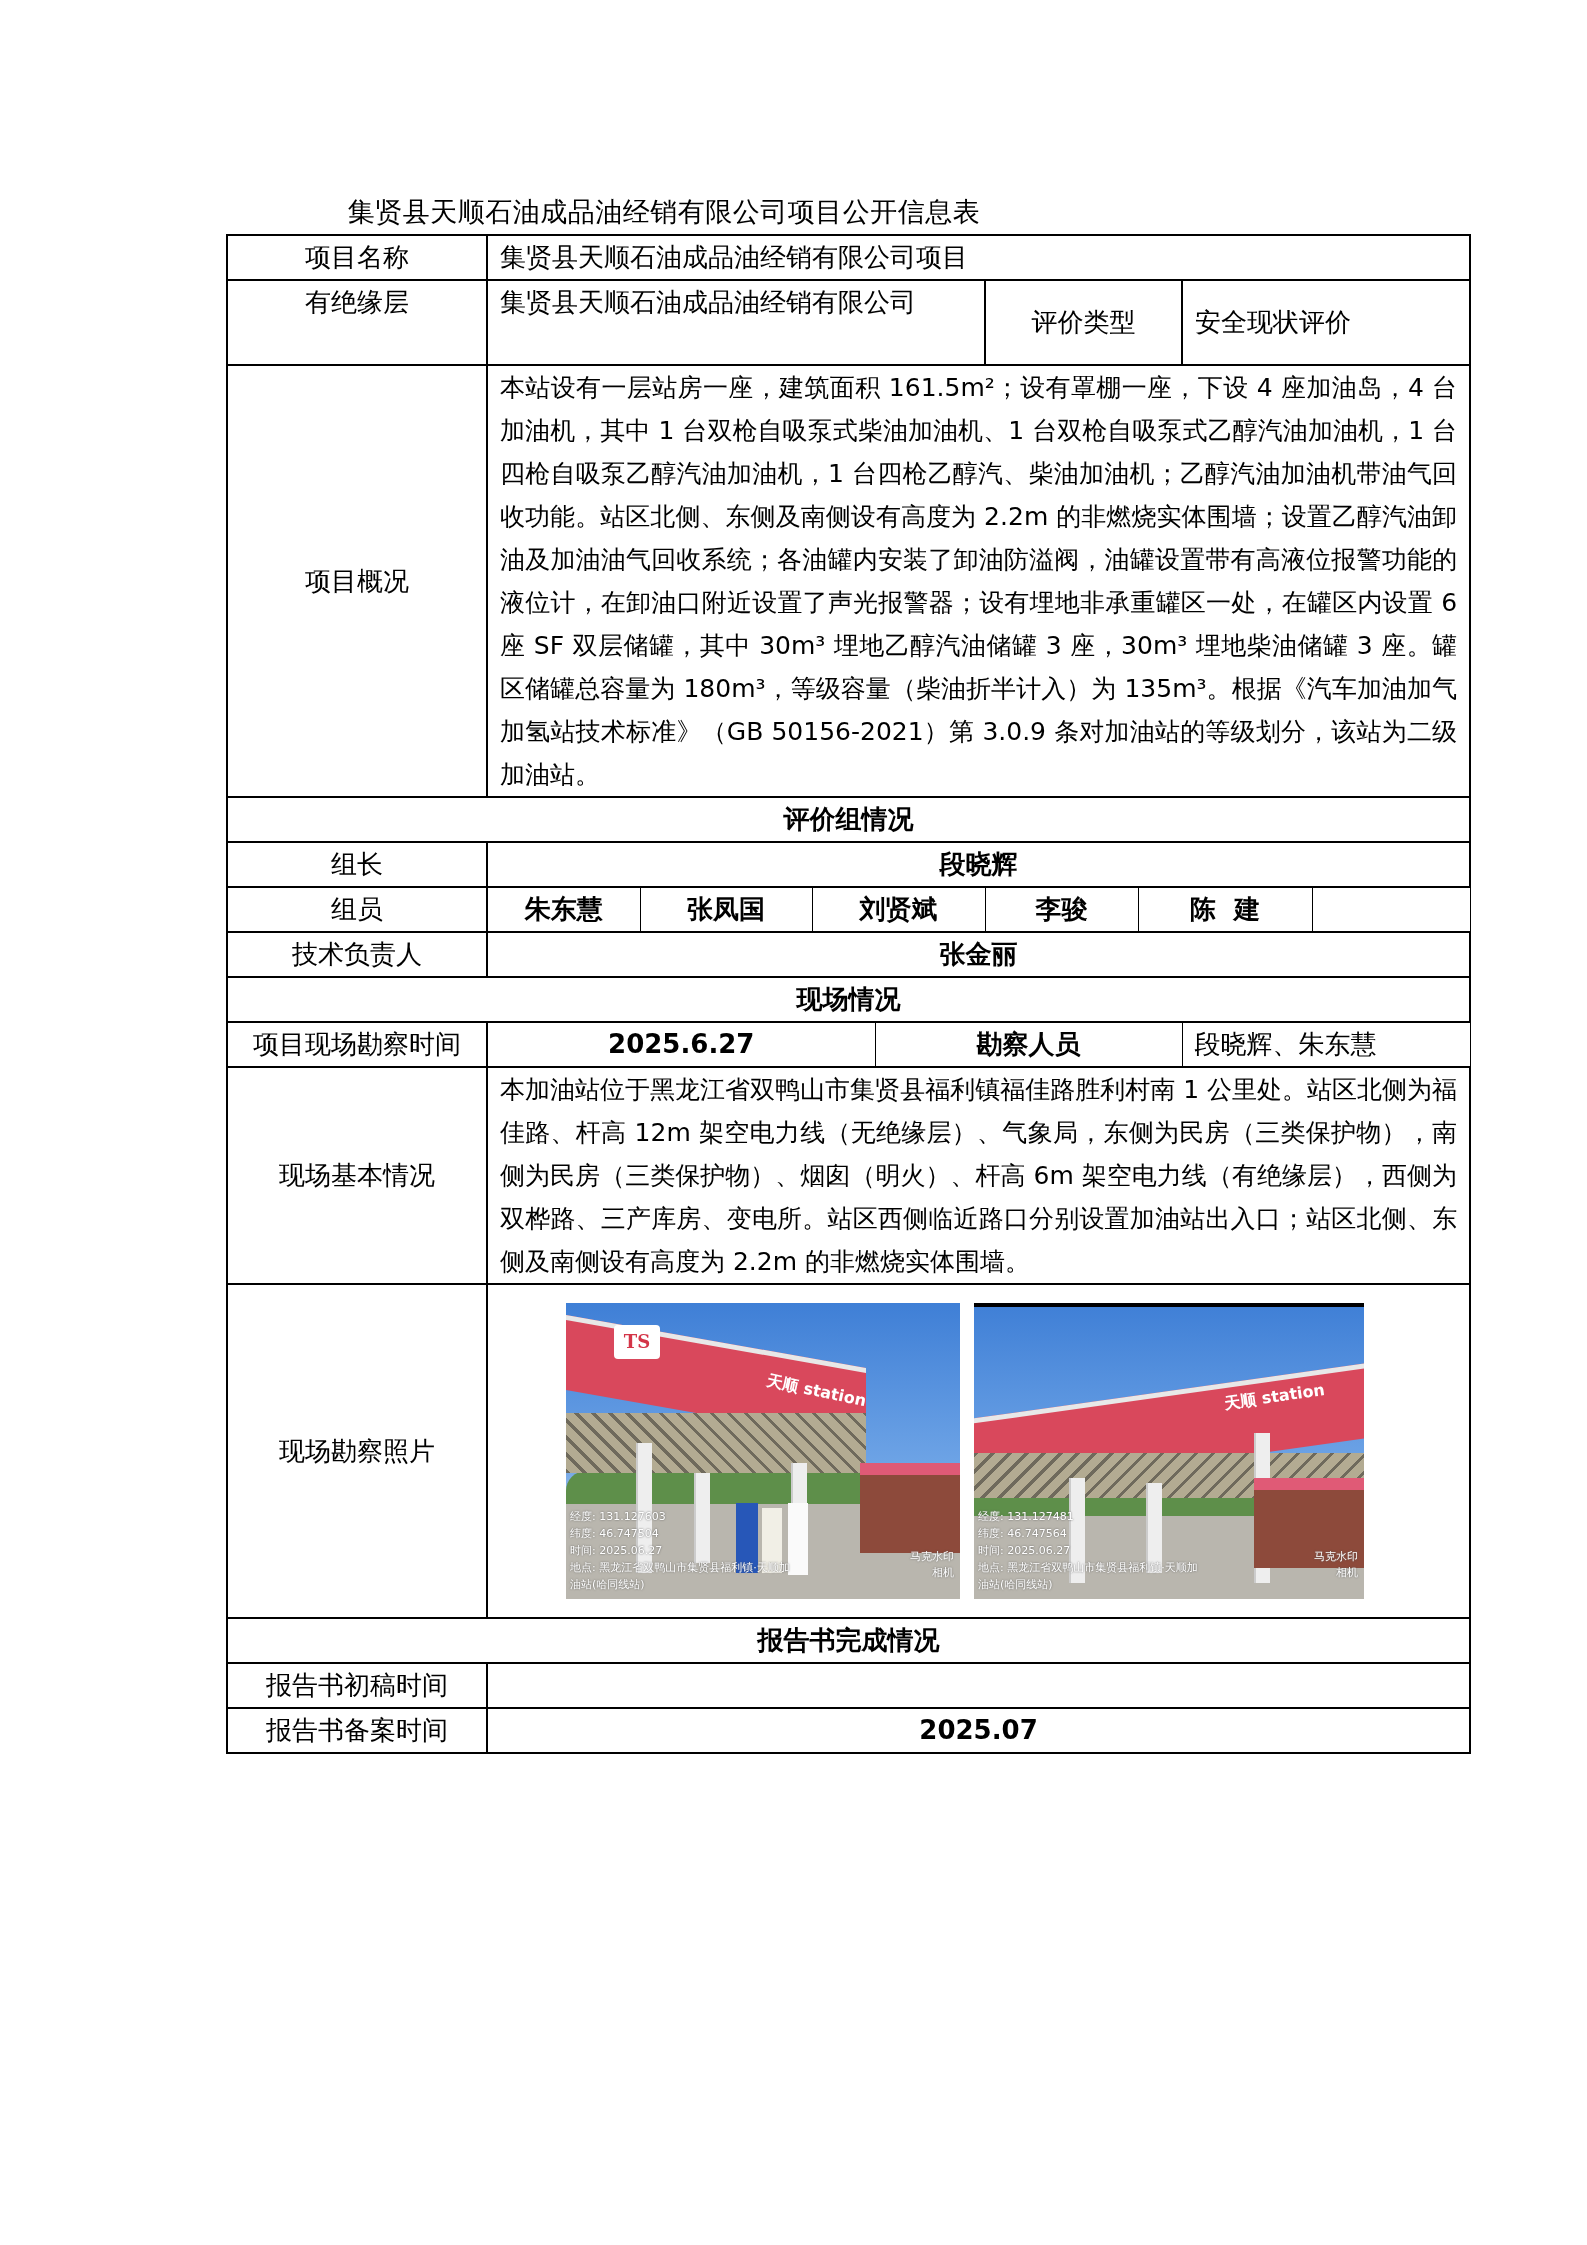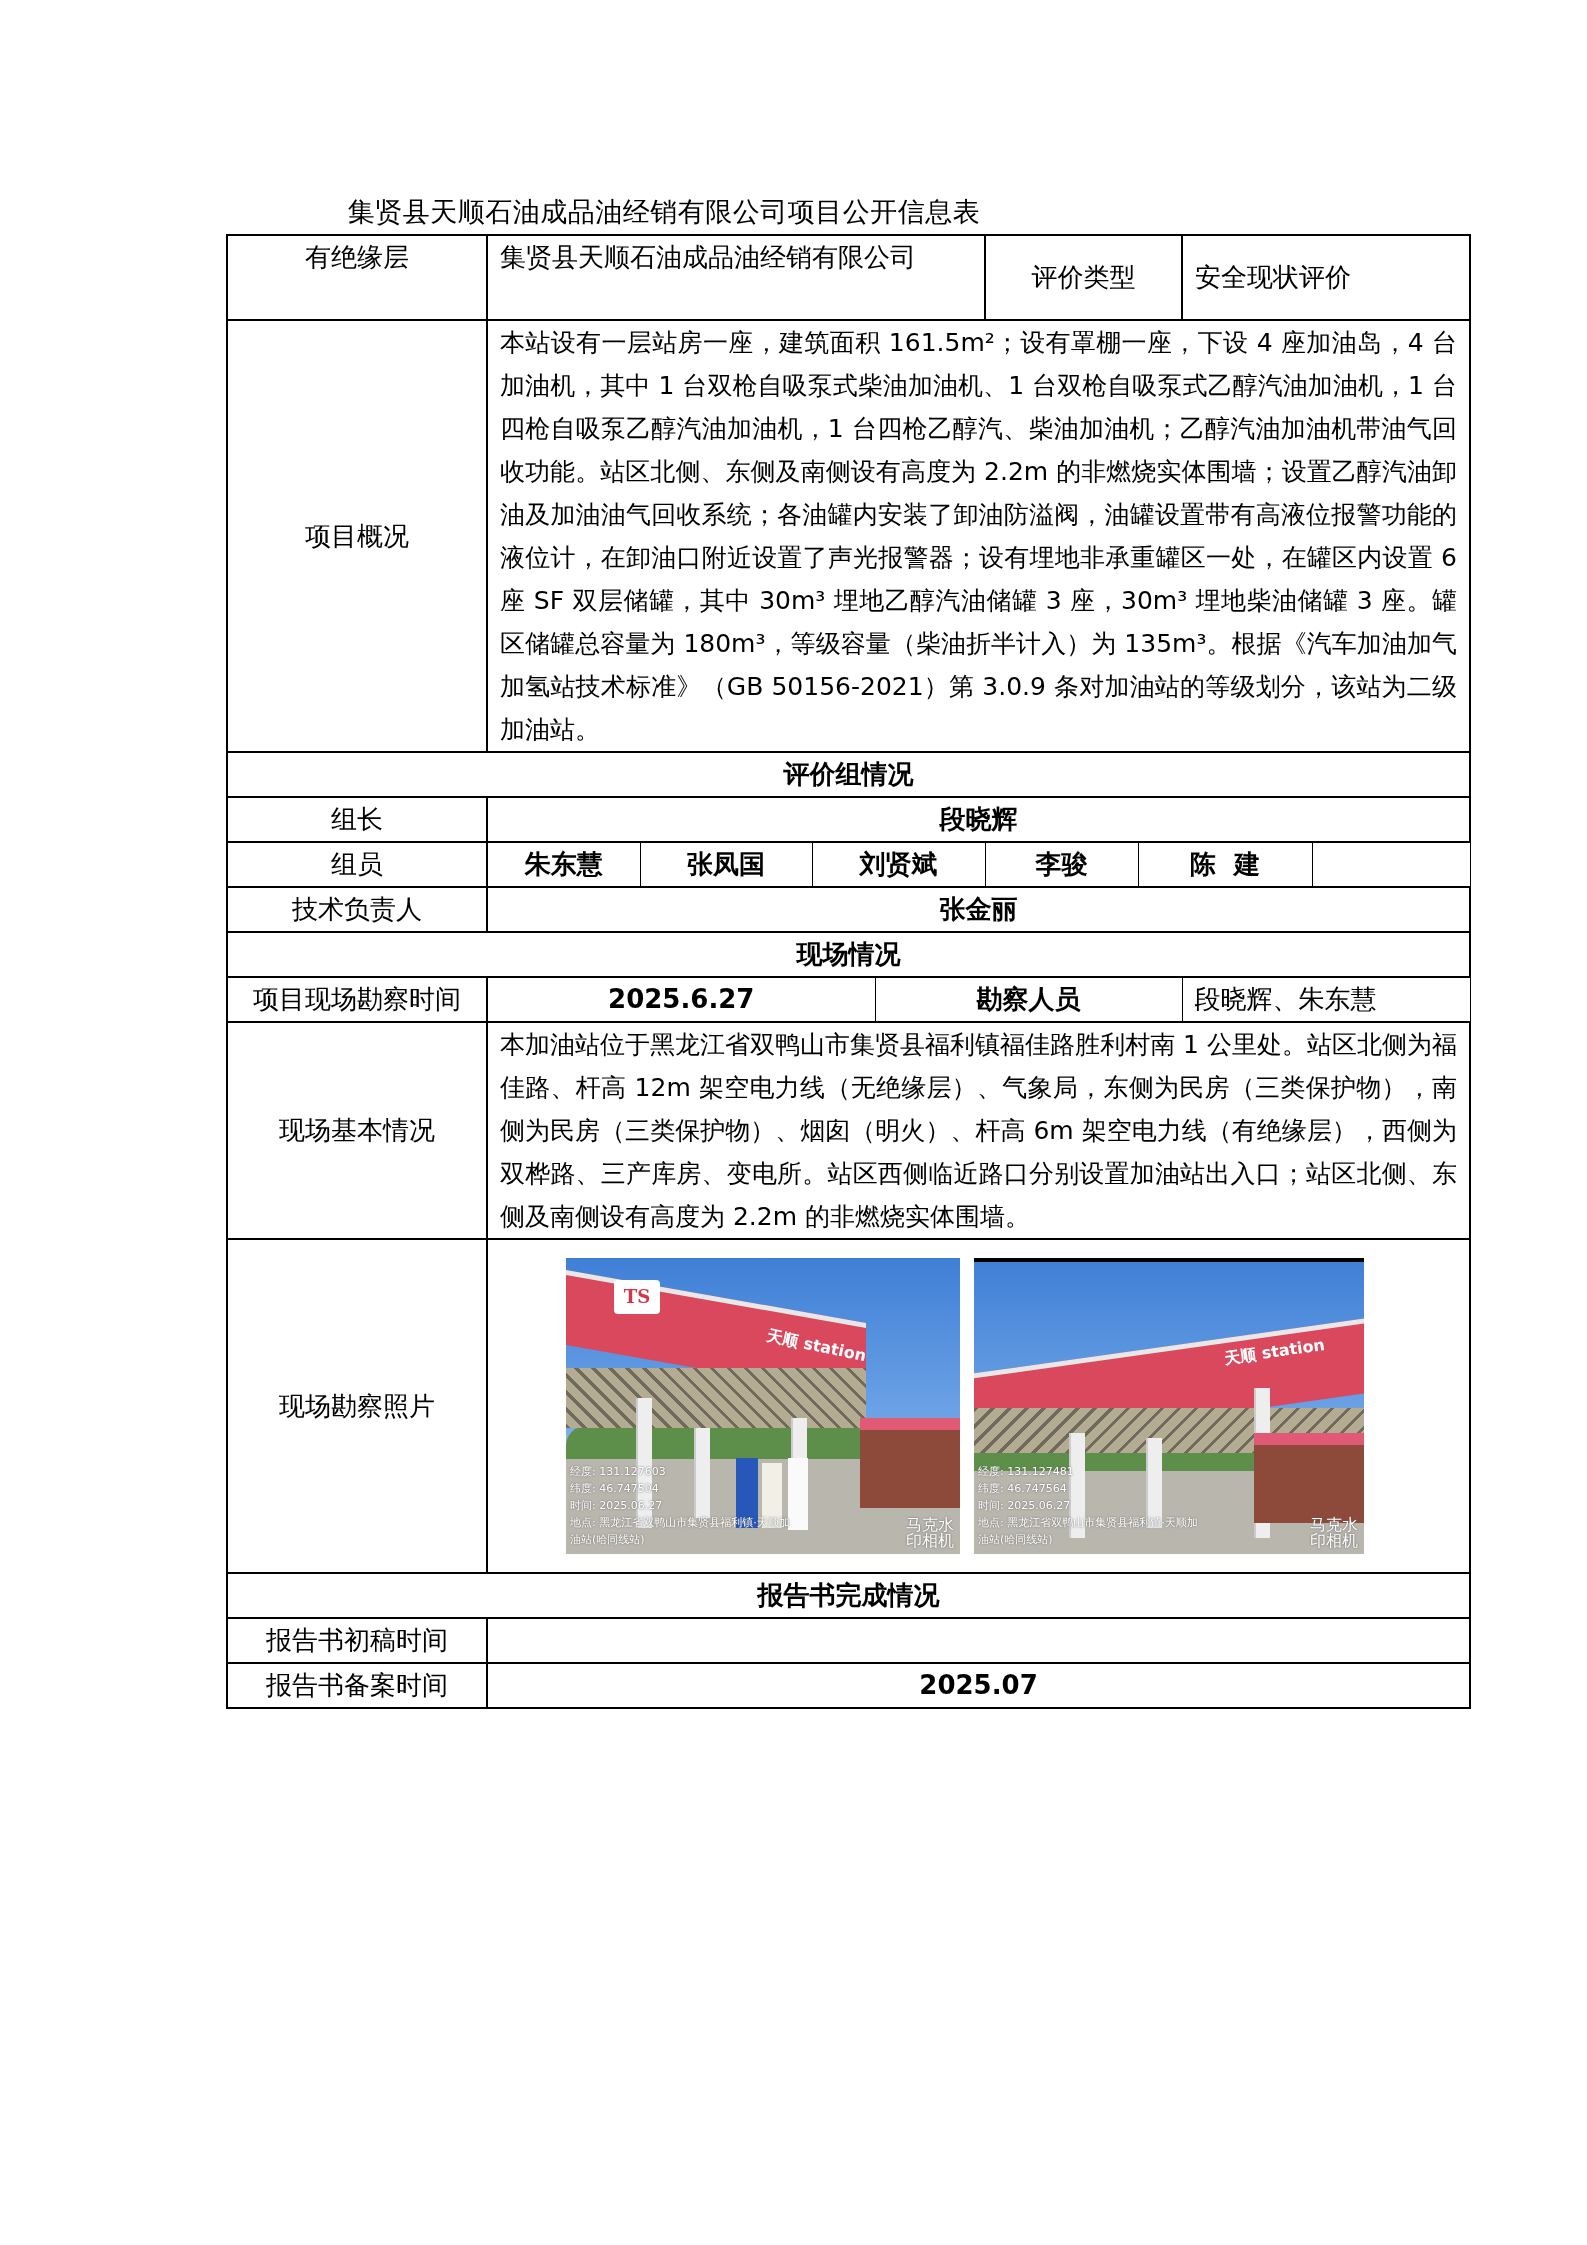--- a/index.html
+++ b/index.html
@@ -18,21 +18,21 @@
   .canopy1 { position:absolute; left:0; top:12px; width:300px; height:70px; background:#d9485c; transform:skewY(10deg); transform-origin:left top; border-top:5px solid #e8e8e8; }
   .canopy2 { position:absolute; left:0; top:60px; width:394px; height:70px; background:#d9485c; transform:skewY(-8deg); transform-origin:right top; border-top:5px solid #e8e8e8; }
   .truss { position:absolute; left:0; top:110px; width:300px; height:60px; background:repeating-linear-gradient(45deg,#6f6a5c 0 3px,#b3ab92 3px 12px); }
   .truss2 { position:absolute; left:0; top:150px; width:394px; height:45px; background:repeating-linear-gradient(135deg,#6f6a5c 0 3px,#b3ab92 3px 12px); }
   .pillar { position:absolute; width:14px; background:#eeeeee; border-left:2px solid #ccc; }
   .house { position:absolute; width:100px; height:78px; background:#8d4a3b; border-top:12px solid #e05a76; }
   .trees { position:absolute; left:0; right:0; height:40px; background:#5e8f4a; border-radius:20px 20px 0 0; }
   .logo { position:absolute; width:46px; height:34px; background:#fff; border-radius:4px; color:#d43548; font-weight:bold; font-size:18px; text-align:center; line-height:34px; font-family:"DejaVu Serif",serif; }
   .brand { position:absolute; color:#fff; font-weight:bold; font-size:16px; }
   .wm { position:absolute; left:4px; bottom:6px; color:#fff; font-size:11px; line-height:17px; text-shadow:0 0 2px #555; }
-  .wm2 { position:absolute; right:6px; bottom:4px; color:#fff; font-size:16px; text-align:right; text-shadow:0 0 2px #555; line-height:16px;font-family:Liberation Mono, monospace; }
+  .wm2 { position:absolute; right:6px; bottom:18px; color:#fff; font-size:11px; text-align:right; text-shadow:0 0 2px #555; line-height:16px; }
   .topbar { position:absolute; left:0; right:0; top:0; height:4px; background:#000; }
 </style>
 </head>
 <body>
 
 <div class="title">集贤县天顺石油成品油经销有限公司项目公开信息表</div>
 
 <table class="info">
   <colgroup>
     <col style="width:260px">
@@ -41,20 +41,24 @@
     <col style="width:63px">
     <col style="width:110px">
     <col style="width:43px">
     <col style="width:110px">
     <col style="width:44px">
     <col style="width:130px">
     <col style="width:158px">
   </colgroup>
 
   <tbody>
+      <tr style="height:43px">
+    <td class="label">项目名称</td>
+    <td colspan="9">集贤县天顺石油成品油经销有限公司项目</td>
+  </tr>
 
   <tr style="height:85px">
     <td class="label" style="vertical-align:top">有绝缘层</td>
     <td colspan="4" style="vertical-align:top;padding-right:40px">集贤县天顺石油成品油经销有限公司</td>
     <td colspan="3" class="label">评价类型</td>
     <td colspan="2">安全现状评价</td>
   </tr>
 
   <tr style="height:417px">
     <td class="label">项目概况</td>

